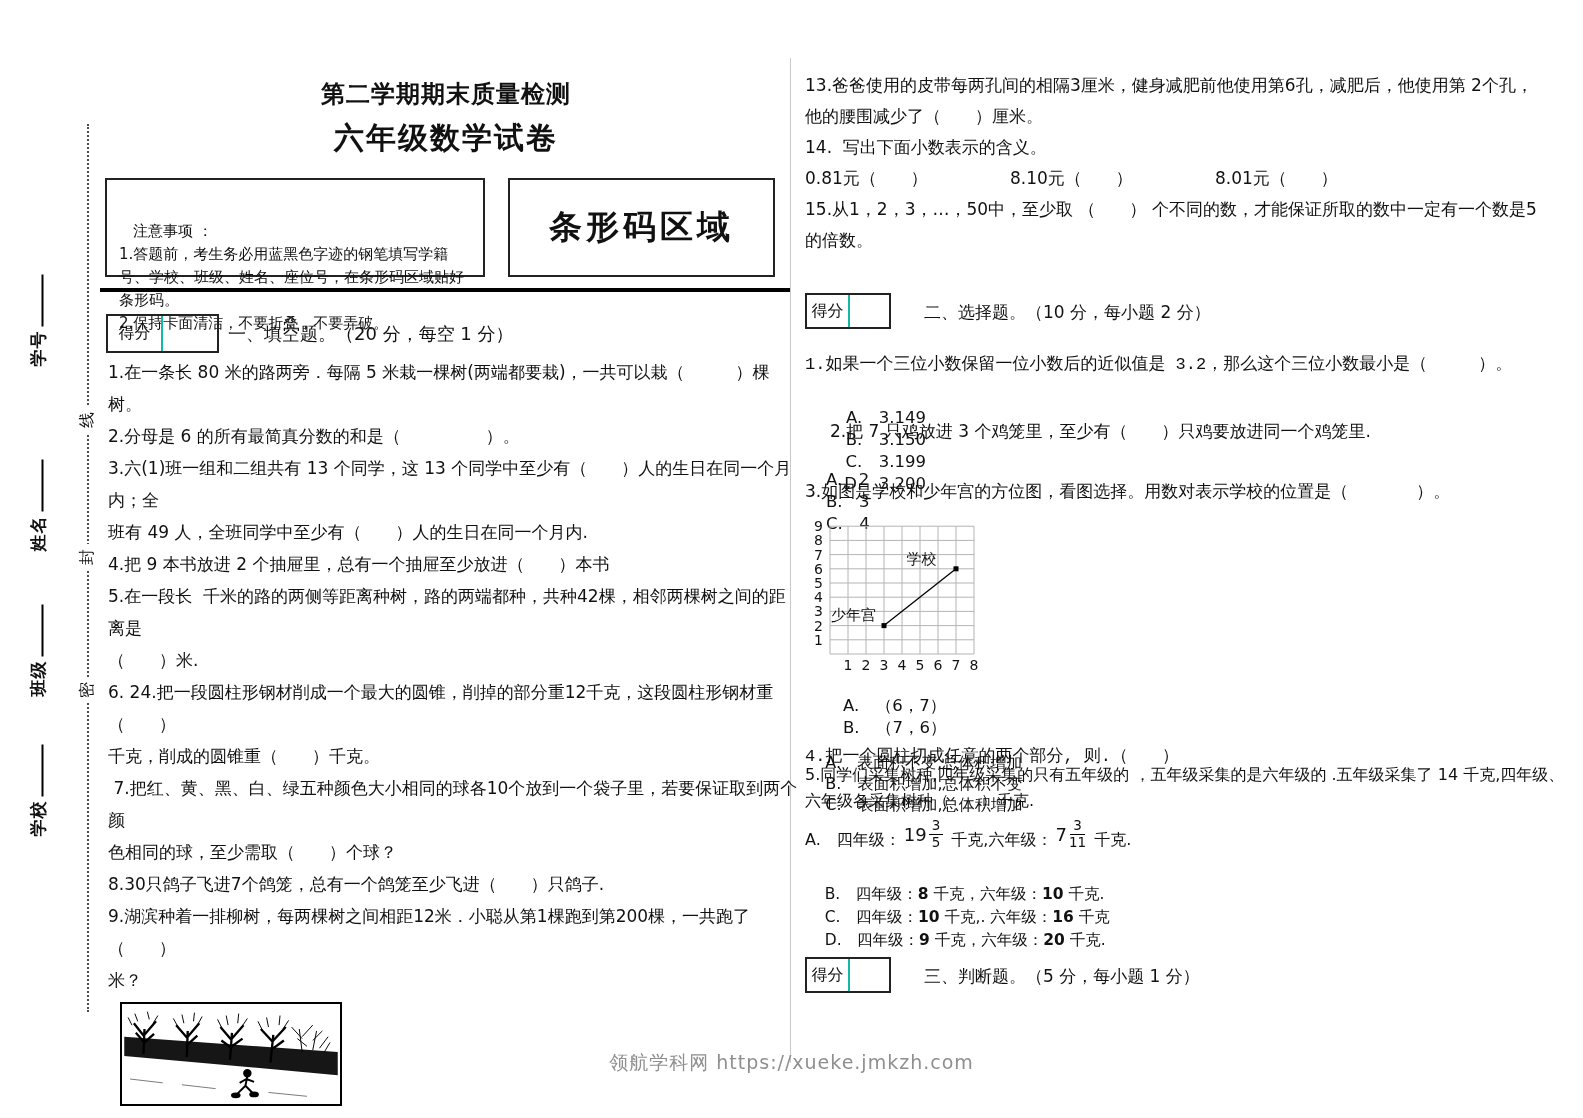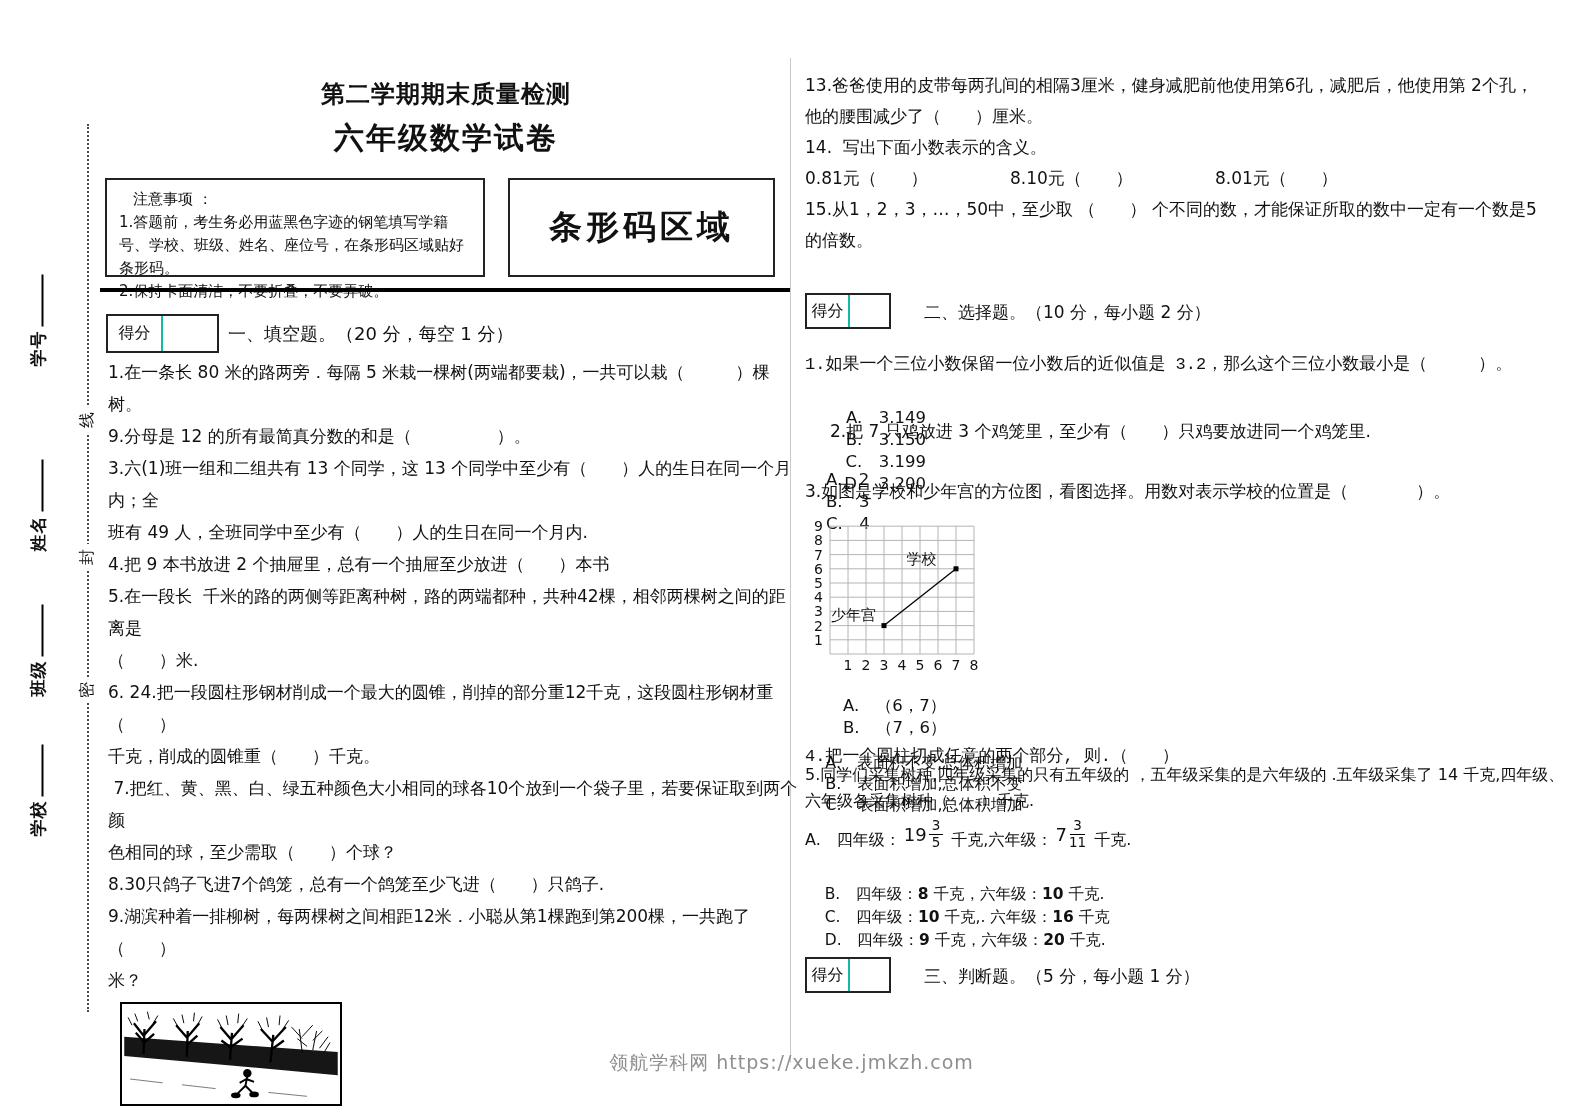--- a/index.html
+++ b/index.html
@@ -5,21 +5,21 @@
   *{margin:0;padding:0;box-sizing:border-box;}
   html,body{background:#ffffff;}
   body{width:1583px;height:1118px;position:relative;overflow:hidden;
        font-family:"DejaVu Sans","Liberation Sans",sans-serif;color:#111;}
   .abs{position:absolute;}
 
   
   #title1{left:100px;top:78px;width:692px;text-align:center;font-size:24px;font-weight:bold;letter-spacing:1px;}
   #title2{left:100px;top:118px;width:692px;text-align:center;font-size:30px;font-weight:bold;letter-spacing:2px;}
   #notice-box{left:105px;top:178px;width:380px;height:99px;border:2px solid #222;padding:8px 12px;font-size:15px;line-height:23px;}
-  #notice-box .nt{padding-left:14px;}
+  #notice-box .nt{padding-left:14px;margin-top:32px;}
   #barcode-box{left:508px;top:178px;width:267px;height:99px;border:2px solid #222;
                display:flex;align-items:center;justify-content:center;font-size:33px;font-weight:bold;letter-spacing:4px;}
   #rule{left:100px;top:288px;width:691px;height:4px;background:#000;}
   #vdiv{left:790px;top:58px;width:1px;height:1005px;background:#c9c9c9;}
 
   
   .score{border:2px solid #222;display:flex;font-size:16px;}
   .score .lab{display:flex;align-items:center;justify-content:center;border-right:2px solid #14b8a6;}
   #score1{left:106px;top:314px;width:113px;height:39px;}
   #score1 .lab{width:56px;} #score1 .val{width:55px;}
@@ -106,21 +106,21 @@
   <div class="abs" id="vdiv"></div>
 
   <div class="abs score" id="score1">
     <div class="lab">得分</div>
     <div class="val"></div>
   </div>
   <div class="abs" id="s1-title">一、填空题。（20 分，每空 1 分）</div>
 
   <div class="abs" id="fill-block">
     <div class="ql">1.在一条长 80 米的路两旁．每隔 5 米栽一棵树(两端都要栽)，一共可以栽（　　　）棵树。</div>
-    <div class="ql">9.分母是 12 的所有最简真分数的和是（　　　　　）。</div>
+    <div class="ql">2.分母是 6 的所有最简真分数的和是（　　　　　）。</div>
     <div class="ql">3.六(1)班一组和二组共有 13 个同学，这 13 个同学中至少有（　　）人的生日在同一个月内；全</div>
     <div class="ql">班有 49 人，全班同学中至少有（　　）人的生日在同一个月内.</div>
     <div class="ql">4.把 9 本书放进 2 个抽屉里，总有一个抽屉至少放进（　　）本书</div>
     <div class="ql">5.在一段长  千米的路的两侧等距离种树，路的两端都种，共种42棵，相邻两棵树之间的距离是</div>
     <div class="ql">（　　）米.</div>
     <div class="ql">6. 24.把一段圆柱形钢材削成一个最大的圆锥，削掉的部分重12千克，这段圆柱形钢材重（　　）</div>
     <div class="ql">千克，削成的圆锥重（　　）千克。</div>
     <div class="ql"> 7.把红、黄、黑、白、绿五种颜色大小相同的球各10个放到一个袋子里，若要保证取到两个颜</div>
     <div class="ql">色相同的球，至少需取（　　）个球？</div>
     <div class="ql">8.30只鸽子飞进7个鸽笼，总有一个鸽笼至少飞进（　　）只鸽子.</div>

